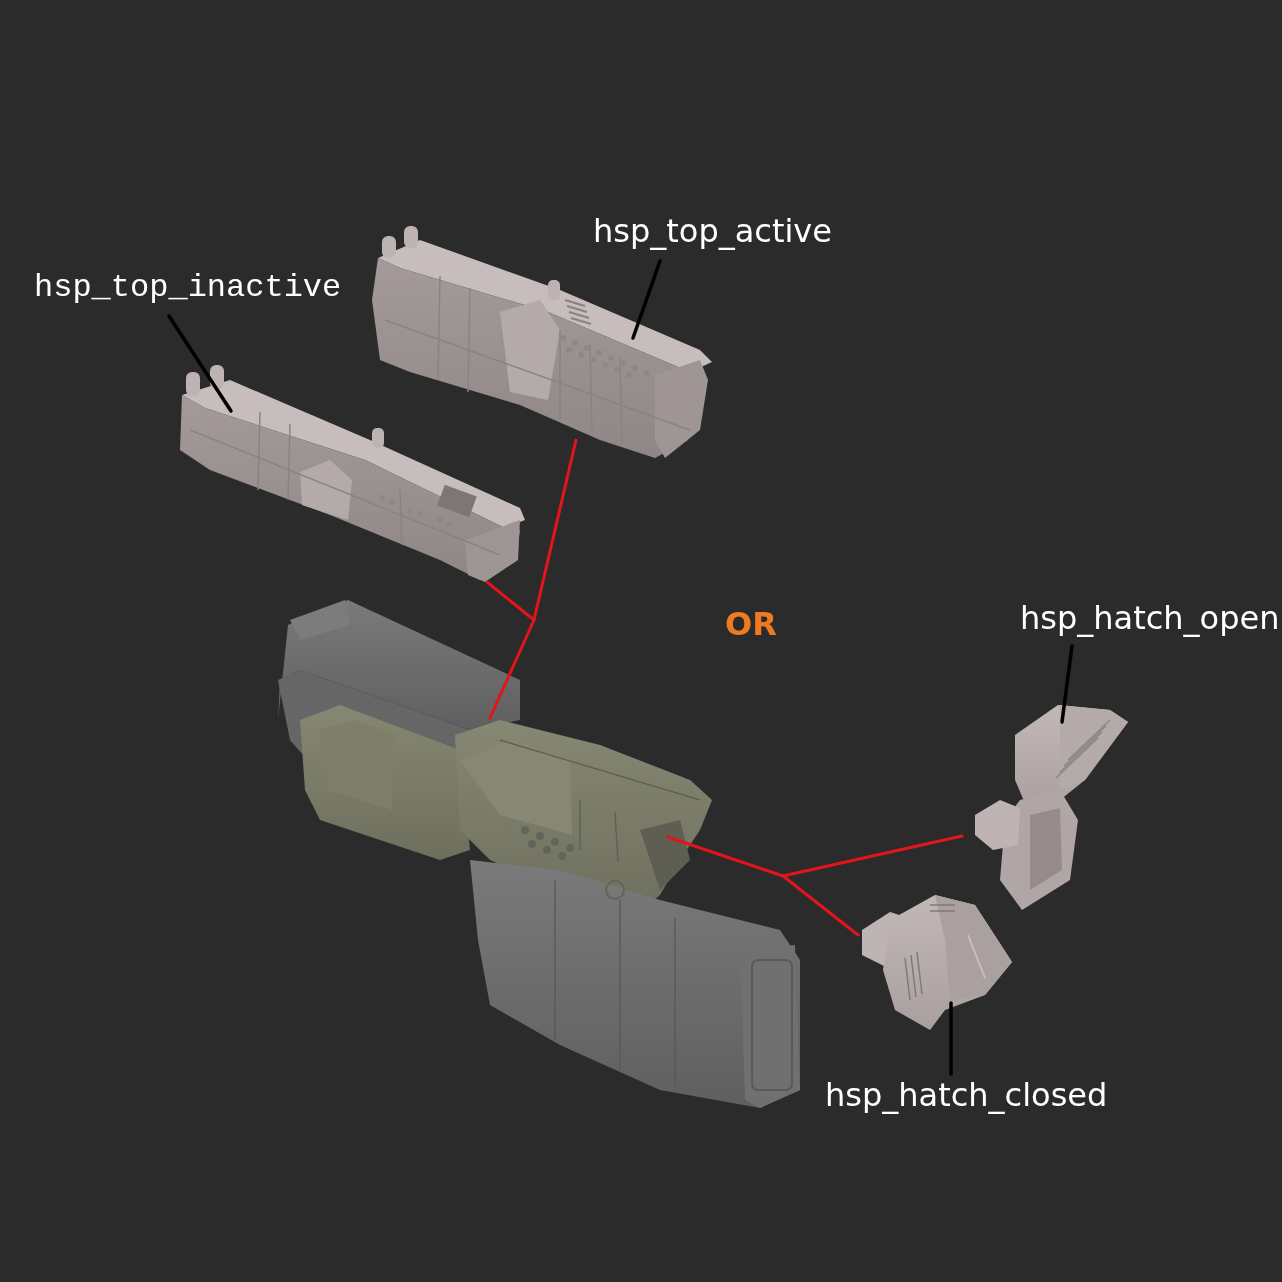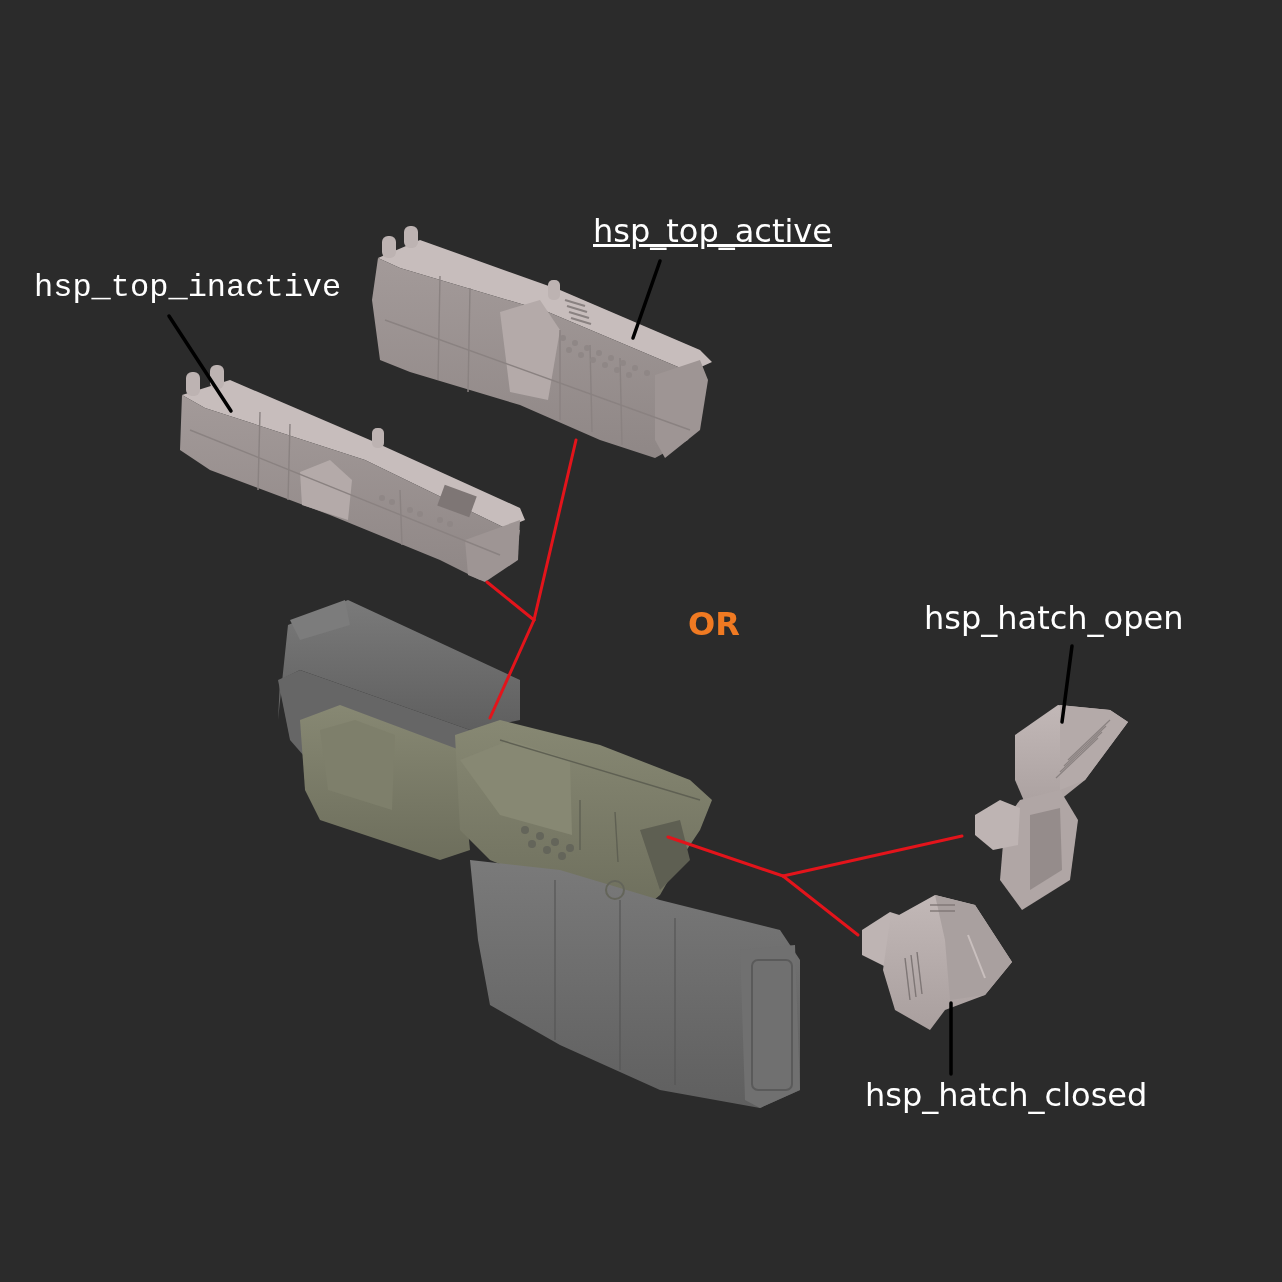--- a/index.html
+++ b/index.html
@@ -205,16 +205,16 @@
 
   <g stroke="#000000" stroke-width="3.5" stroke-linecap="round">
     <line x1="169" y1="316" x2="231" y2="411"></line>
     <line x1="660" y1="261" x2="633" y2="338"></line>
     <line x1="1072" y1="646" x2="1062" y2="722"></line>
     <line x1="951" y1="1003" x2="951" y2="1074"></line>
   </g>
 </svg>
 
 <div class="label" style="left:34px; top:272px;font-family:Liberation Mono, monospace;">hsp_top_inactive</div>
-<div class="label" style="left:593px; top:215px;text-decoration:underline;">hsp_top_active</div>
-<div class="or-label" style="left:688px; top:608px;">OR</div>
-<div class="label" style="left:924px; top:602px;">hsp_hatch_open</div>
-<div class="label" style="left:825px; top:1079px;margin-left:40px;">hsp_hatch_closed</div>
+<div class="label" style="left:593px; top:215px;">hsp_top_active</div>
+<div class="or-label" style="left:725px; top:608px;">OR</div>
+<div class="label" style="left:1020px; top:602px;">hsp_hatch_open</div>
+<div class="label" style="left:825px; top:1079px;">hsp_hatch_closed</div>
 
 </body></html>

